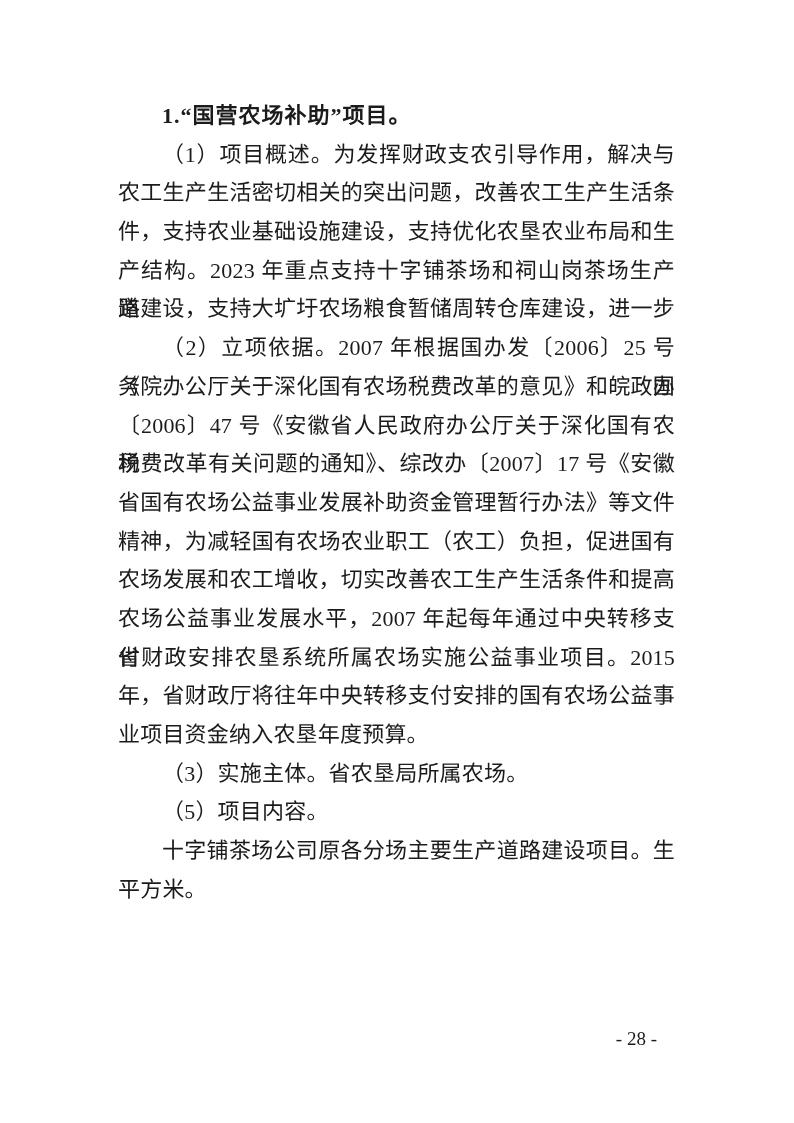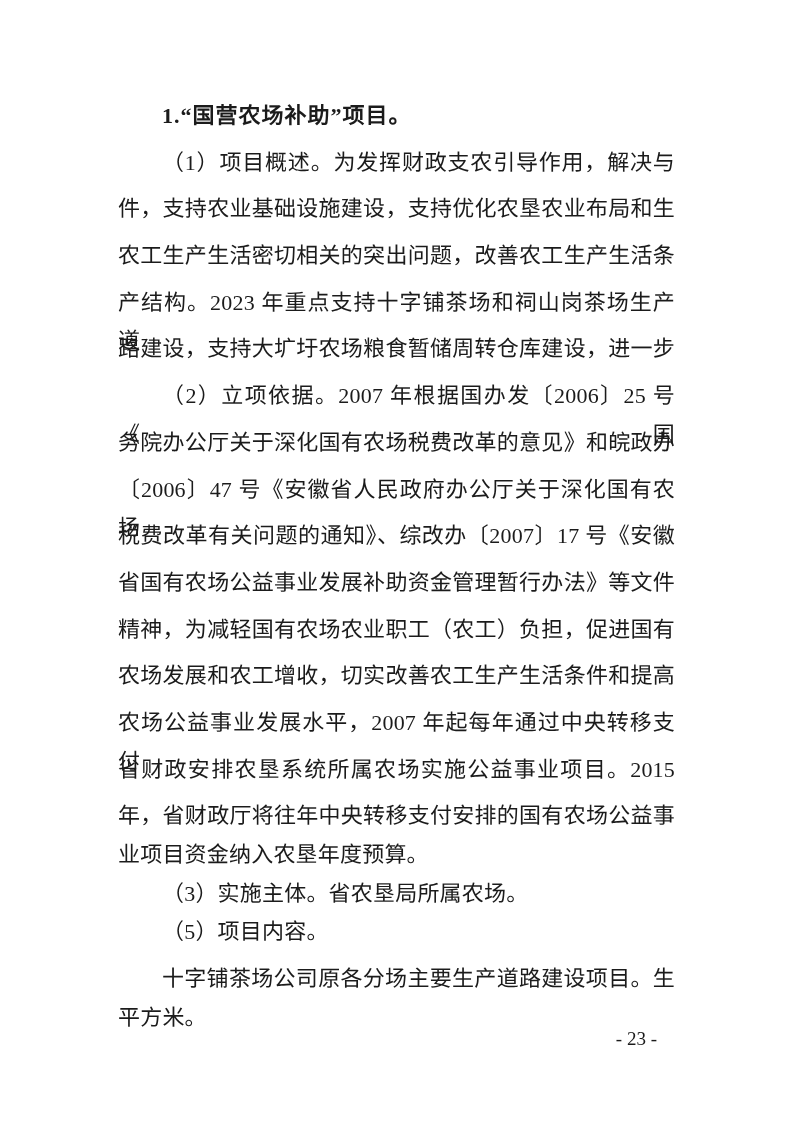--- a/index.html
+++ b/index.html
@@ -26,21 +26,20 @@
     line-height: 38.7px;
     height: 38.7px;
     white-space: nowrap;
     text-align: justify;
     text-justify: inter-character;
     letter-spacing: 0.2px;
   }
   .j {
     text-align-last: justify;
     white-space: normal;
-    margin-top: 8px;
   }
   .last {
     text-align-last: left;
   }
   .ind {
     text-indent: 44px;
   }
   .hd {
     font-weight: bold;
     letter-spacing: 1px;
@@ -56,22 +55,22 @@
     color: #1b1b1b;
   }
 </style>
 </head>
 <body>
 
 <div class="doc">
   <div class="ln hd ind last">1.“国营农场补助”项目。</div>
 
   <div class="ln j ind">（1）项目概述。为发挥财政支农引导作用，解决与</div>
+  <div class="ln j">农工生产生活密切相关的突出问题，改善农工生产生活条</div>
   <div class="ln j">件，支持农业基础设施建设，支持优化农垦农业布局和生</div>
-  <div class="ln j">农工生产生活密切相关的突出问题，改善农工生产生活条</div>
   <div class="ln j">产结构。2023 年重点支持十字铺茶场和祠山岗茶场生产道</div>
   <div class="ln j">路建设，支持大圹圩农场粮食暂储周转仓库建设，进一步</div>
 
   <div class="ln j ind">（2）立项依据。2007 年根据国办发〔2006〕25 号《国</div>
   <div class="ln j">务院办公厅关于深化国有农场税费改革的意见》和皖政办</div>
   <div class="ln j">〔2006〕47 号《安徽省人民政府办公厅关于深化国有农场</div>
   <div class="ln j">税费改革有关问题的通知》、综改办〔2007〕17 号《安徽</div>
   <div class="ln j">省国有农场公益事业发展补助资金管理暂行办法》等文件</div>
   <div class="ln j">精神，为减轻国有农场农业职工（农工）负担，促进国有</div>
   <div class="ln j">农场发展和农工增收，切实改善农工生产生活条件和提高</div>
@@ -82,13 +81,13 @@
 
   <div class="ln ind last">（3）实施主体。省农垦局所属农场。</div>
 
 
   <div class="ln ind last">（5）项目内容。</div>
 
   <div class="ln j ind">十字铺茶场公司原各分场主要生产道路建设项目。生</div>
   <div class="ln last">平方米。</div>
 </div>
 
-<div class="footer">- 23 -</div>
+<div class="footer">- 28 -</div>
 
 </body></html>

